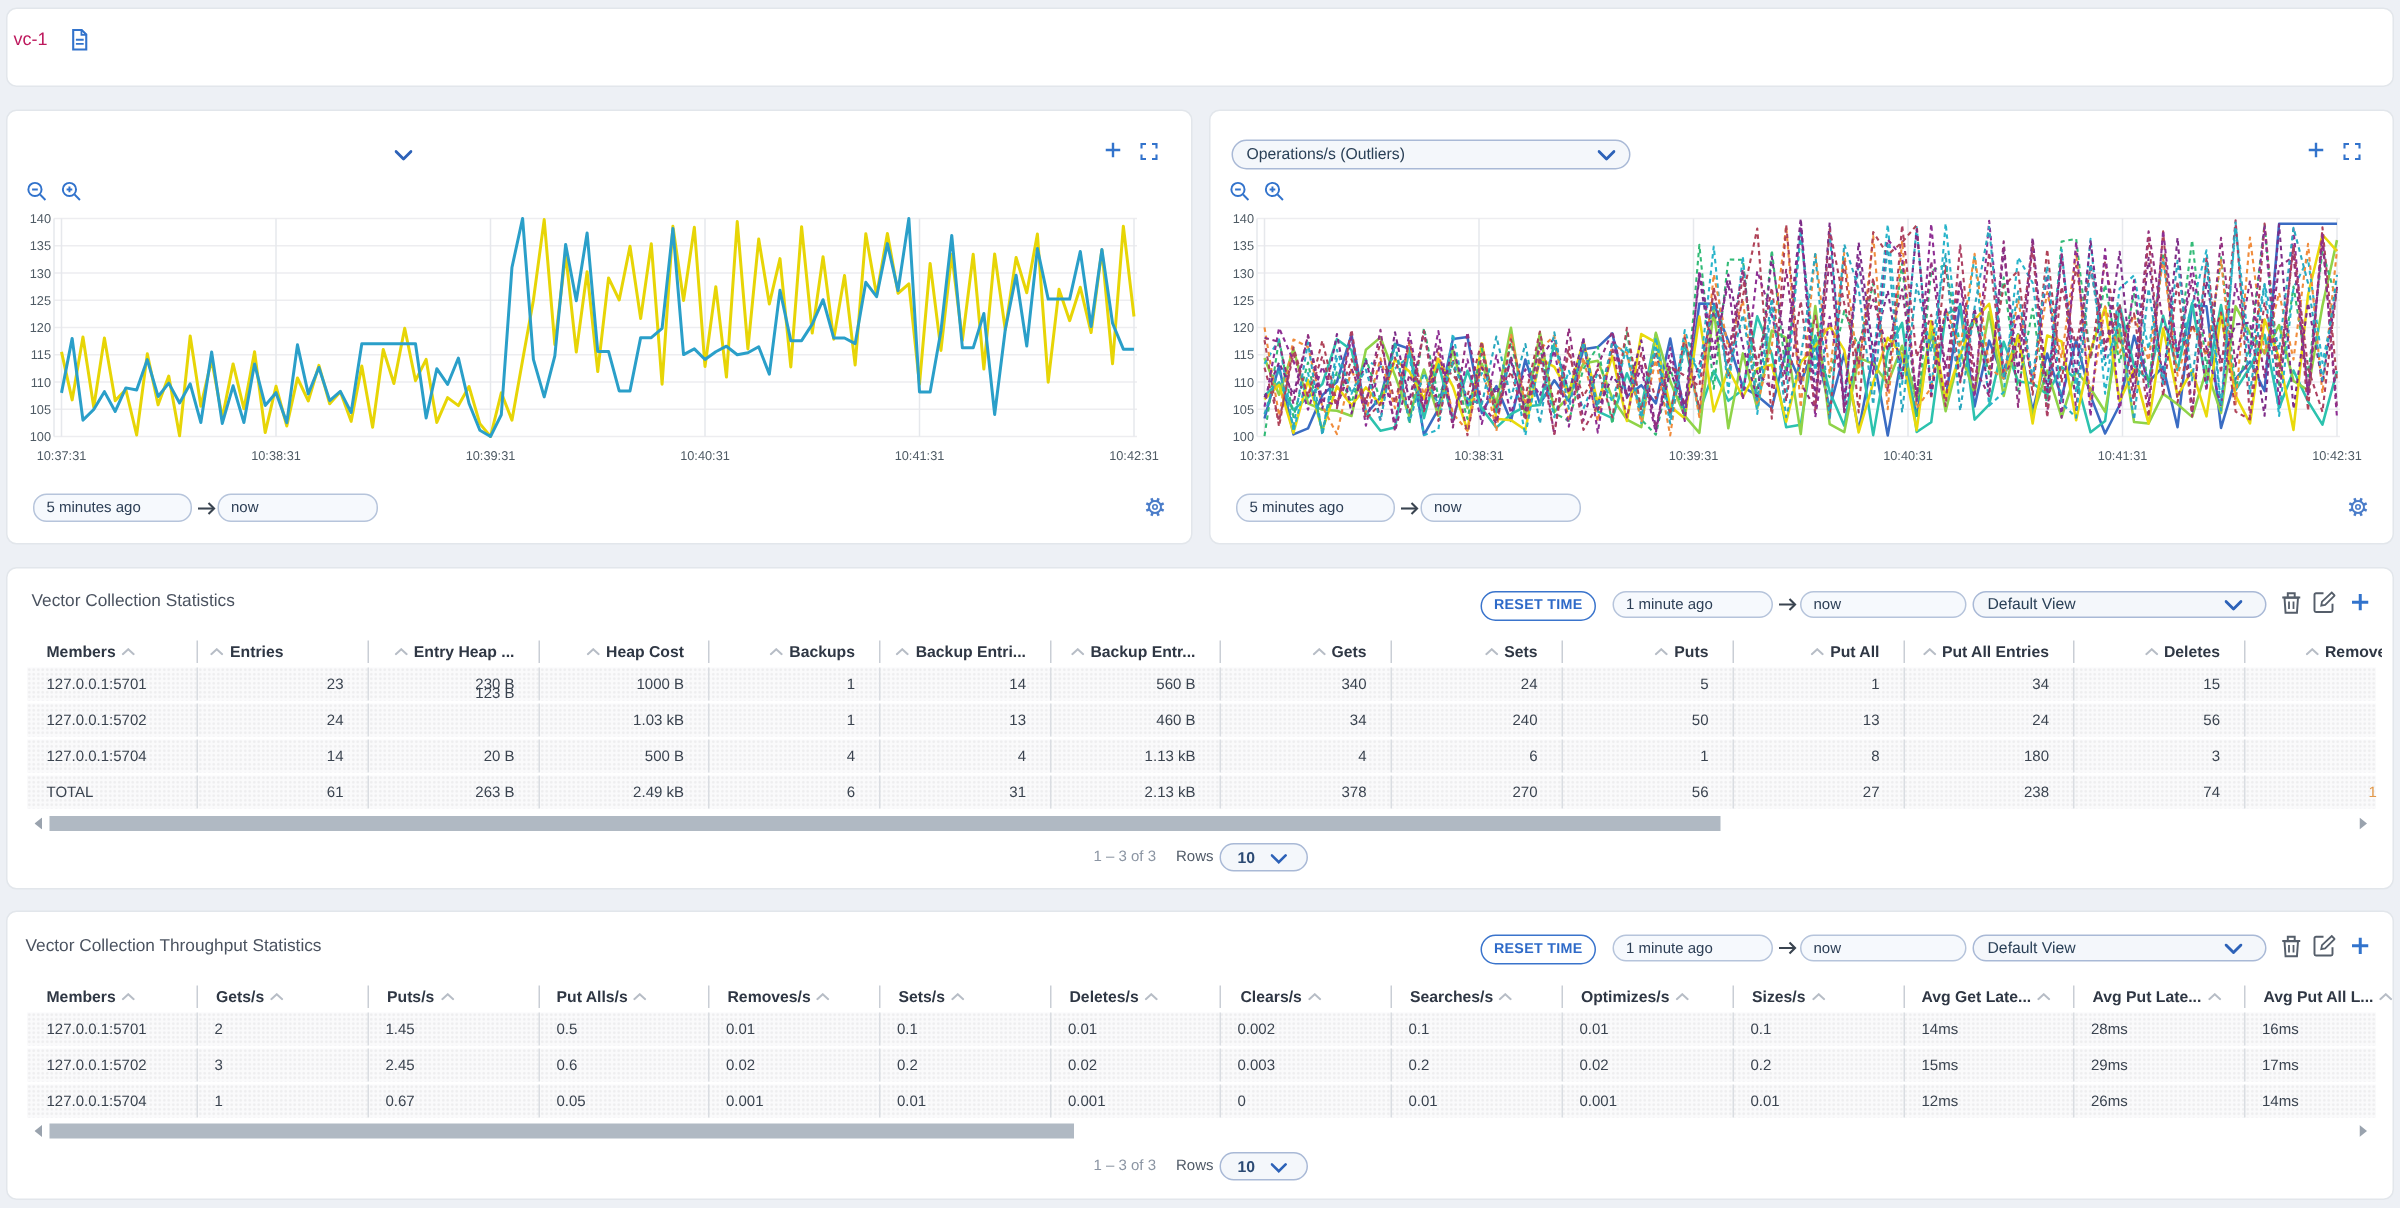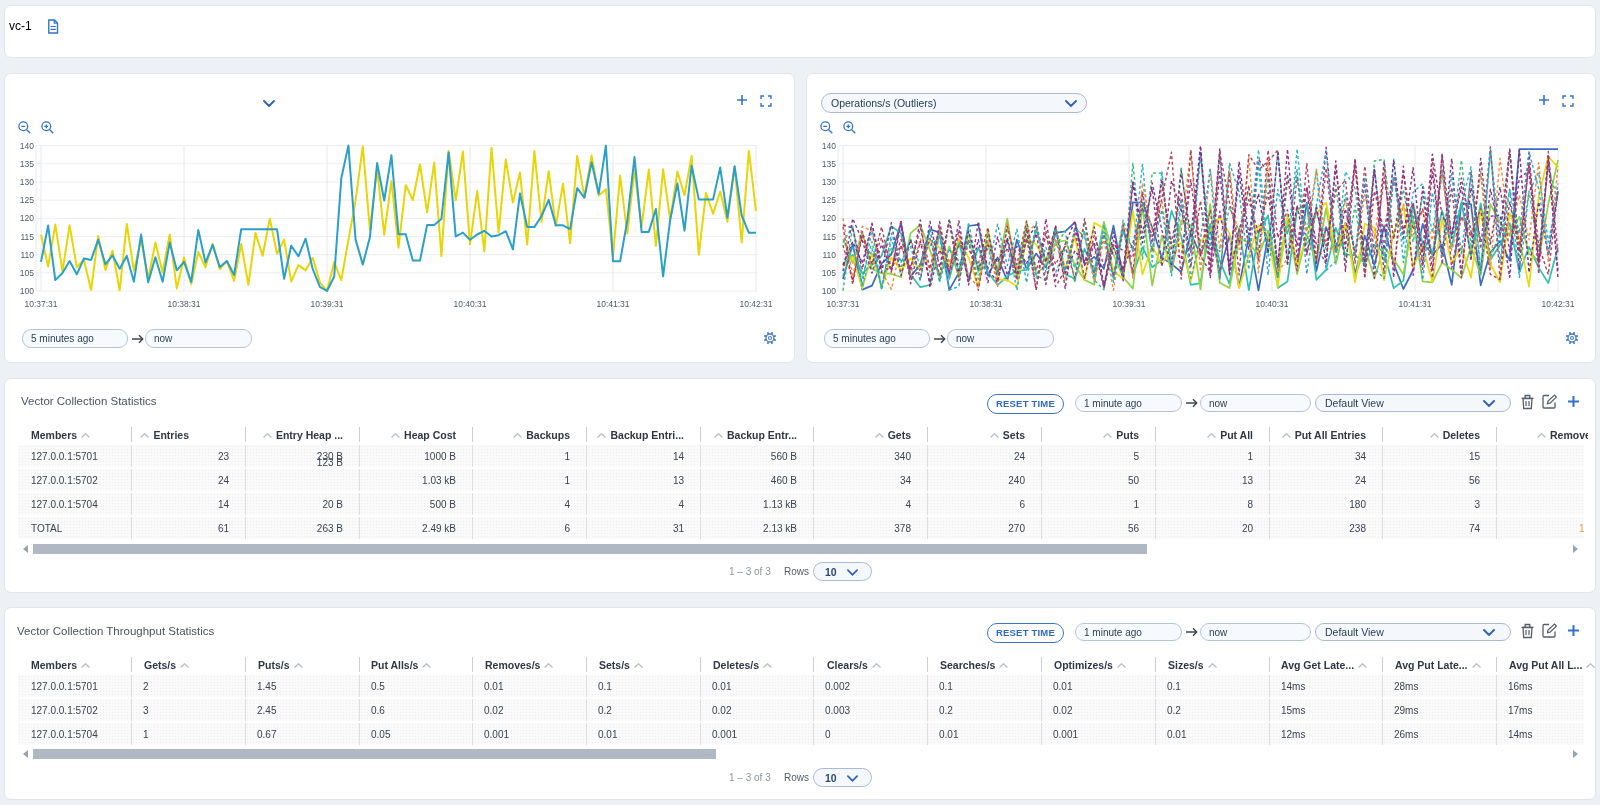--- a/index.html
+++ b/index.html
@@ -15,21 +15,21 @@
 .cell{position:absolute;font-size:10px;color:#3a434f;white-space:nowrap;line-height:12px}
 .row{position:absolute;left:13px;width:1566px;height:22px;background-color:#fafafb;background-image:radial-gradient(circle,#ededef 0.8px,transparent 0.9px);background-size:3px 3px}
 .vsep{position:absolute;width:1px}
 .vsep.h{height:15px;background:#c9ced5}
 .vsep.r{height:22px;background:#dadde2}
 .thumb{position:absolute;height:10px;background:#b0b9c3}
 .pgray{position:absolute;font-size:10px;color:#8b95a3;line-height:12px}
 .prows{position:absolute;font-size:10px;color:#515b68;line-height:12px}
 </style></head><body>
 <div class="panel" style="left:4px;top:5px;width:1592px;height:53px">
-    <div style="position:absolute;left:4px;top:13px;font-size:12px;color:#000000;line-height:14px">vc-1</div>
+    <div style="position:absolute;left:4px;top:13px;font-size:12px;color:#be185d;line-height:14px">vc-1</div>
     <svg class="abs" style="left:42px;top:13px" width="12" height="15" viewBox="0 0 12 15">
       <path d="M1.8 1h5.7l3 3V14H1.8z" fill="none" stroke="#3273cc" stroke-width="1.4"></path>
       <path d="M7.3 1v3.2h3.2" fill="none" stroke="#3273cc" stroke-width="1.2"></path>
       <line x1="3.6" y1="7.5" x2="8.8" y2="7.5" stroke="#3273cc" stroke-width="1.2"></line>
       <line x1="3.6" y1="10.3" x2="8.8" y2="10.3" stroke="#3273cc" stroke-width="1.2"></line>
     </svg>
   </div>
 <div class="panel" style="left:4px;top:73px;width:791px;height:290px">
     <svg class="abs" style="left:258px;top:26px" width="12" height="7" viewBox="0 0 12 7">
       <path d="M1 1l5 5 5-5" fill="none" stroke="#2d62b8" stroke-width="1.9" stroke-linecap="round"></path>
@@ -366,21 +366,21 @@
     <div class="cell" style="left:26px;top:144px">TOTAL</div>
     <div class="cell" style="right:1366px;top:144px">61</div>
     <div class="cell" style="right:1252px;top:144px">263 B</div>
     <div class="cell" style="right:1139px;top:144px">2.49 kB</div>
     <div class="cell" style="right:1025px;top:144px">6</div>
     <div class="cell" style="right:911px;top:144px">31</div>
     <div class="cell" style="right:798px;top:144px">2.13 kB</div>
     <div class="cell" style="right:684px;top:144px">378</div>
     <div class="cell" style="right:570px;top:144px">270</div>
     <div class="cell" style="right:456px;top:144px">56</div>
-    <div class="cell" style="right:342px;top:144px">20</div>
+    <div class="cell" style="right:342px;top:144px">27</div>
     <div class="cell" style="right:229px;top:144px">238</div>
     <div class="cell" style="right:115px;top:144px">74</div>
     <div class="cell" style="left:1574px;top:144px;color:#e2994a">1</div>
     <div class="vsep r" style="left:126px;top:138px"></div>
     <div class="vsep r" style="left:240px;top:138px"></div>
     <div class="vsep r" style="left:354px;top:138px"></div>
     <div class="vsep r" style="left:467px;top:138px"></div>
     <div class="vsep r" style="left:581px;top:138px"></div>
     <div class="vsep r" style="left:695px;top:138px"></div>
     <div class="vsep r" style="left:808px;top:138px"></div>

